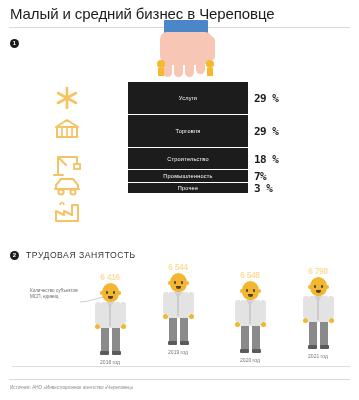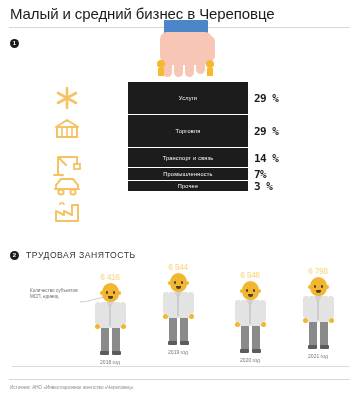--- a/index.html
+++ b/index.html
@@ -194,27 +194,27 @@
       <span class="pct">29 %</span>
     </div>
 
     <div class="bar-row">
       <div class="bar" style="width:120px;height:32px">
         <span>Торговля</span>
       </div>
       <span class="pct">29 %</span>
     </div>
 
-
-    <div class="bar-row">
-      <div class="bar" style="width:120px;height:19px">
-        <span>Транспорт и связь</span>
-      </div>
-      <span class="pct">14 %</span>
-    </div>
+    <div class="bar-row">
+      <div class="bar" style="width:120px;height:21px">
+        <span>Строительство</span>
+      </div>
+      <span class="pct">18 %</span>
+    </div>
+
 
     <div class="bar-row">
       <div class="bar" style="width:120px;height:12px">
         <span>Промышленность</span>
       </div>
       <span class="pct">7%</span>
     </div>
 
     <div class="bar-row">
       <div class="bar" style="width:120px;height:10px">

